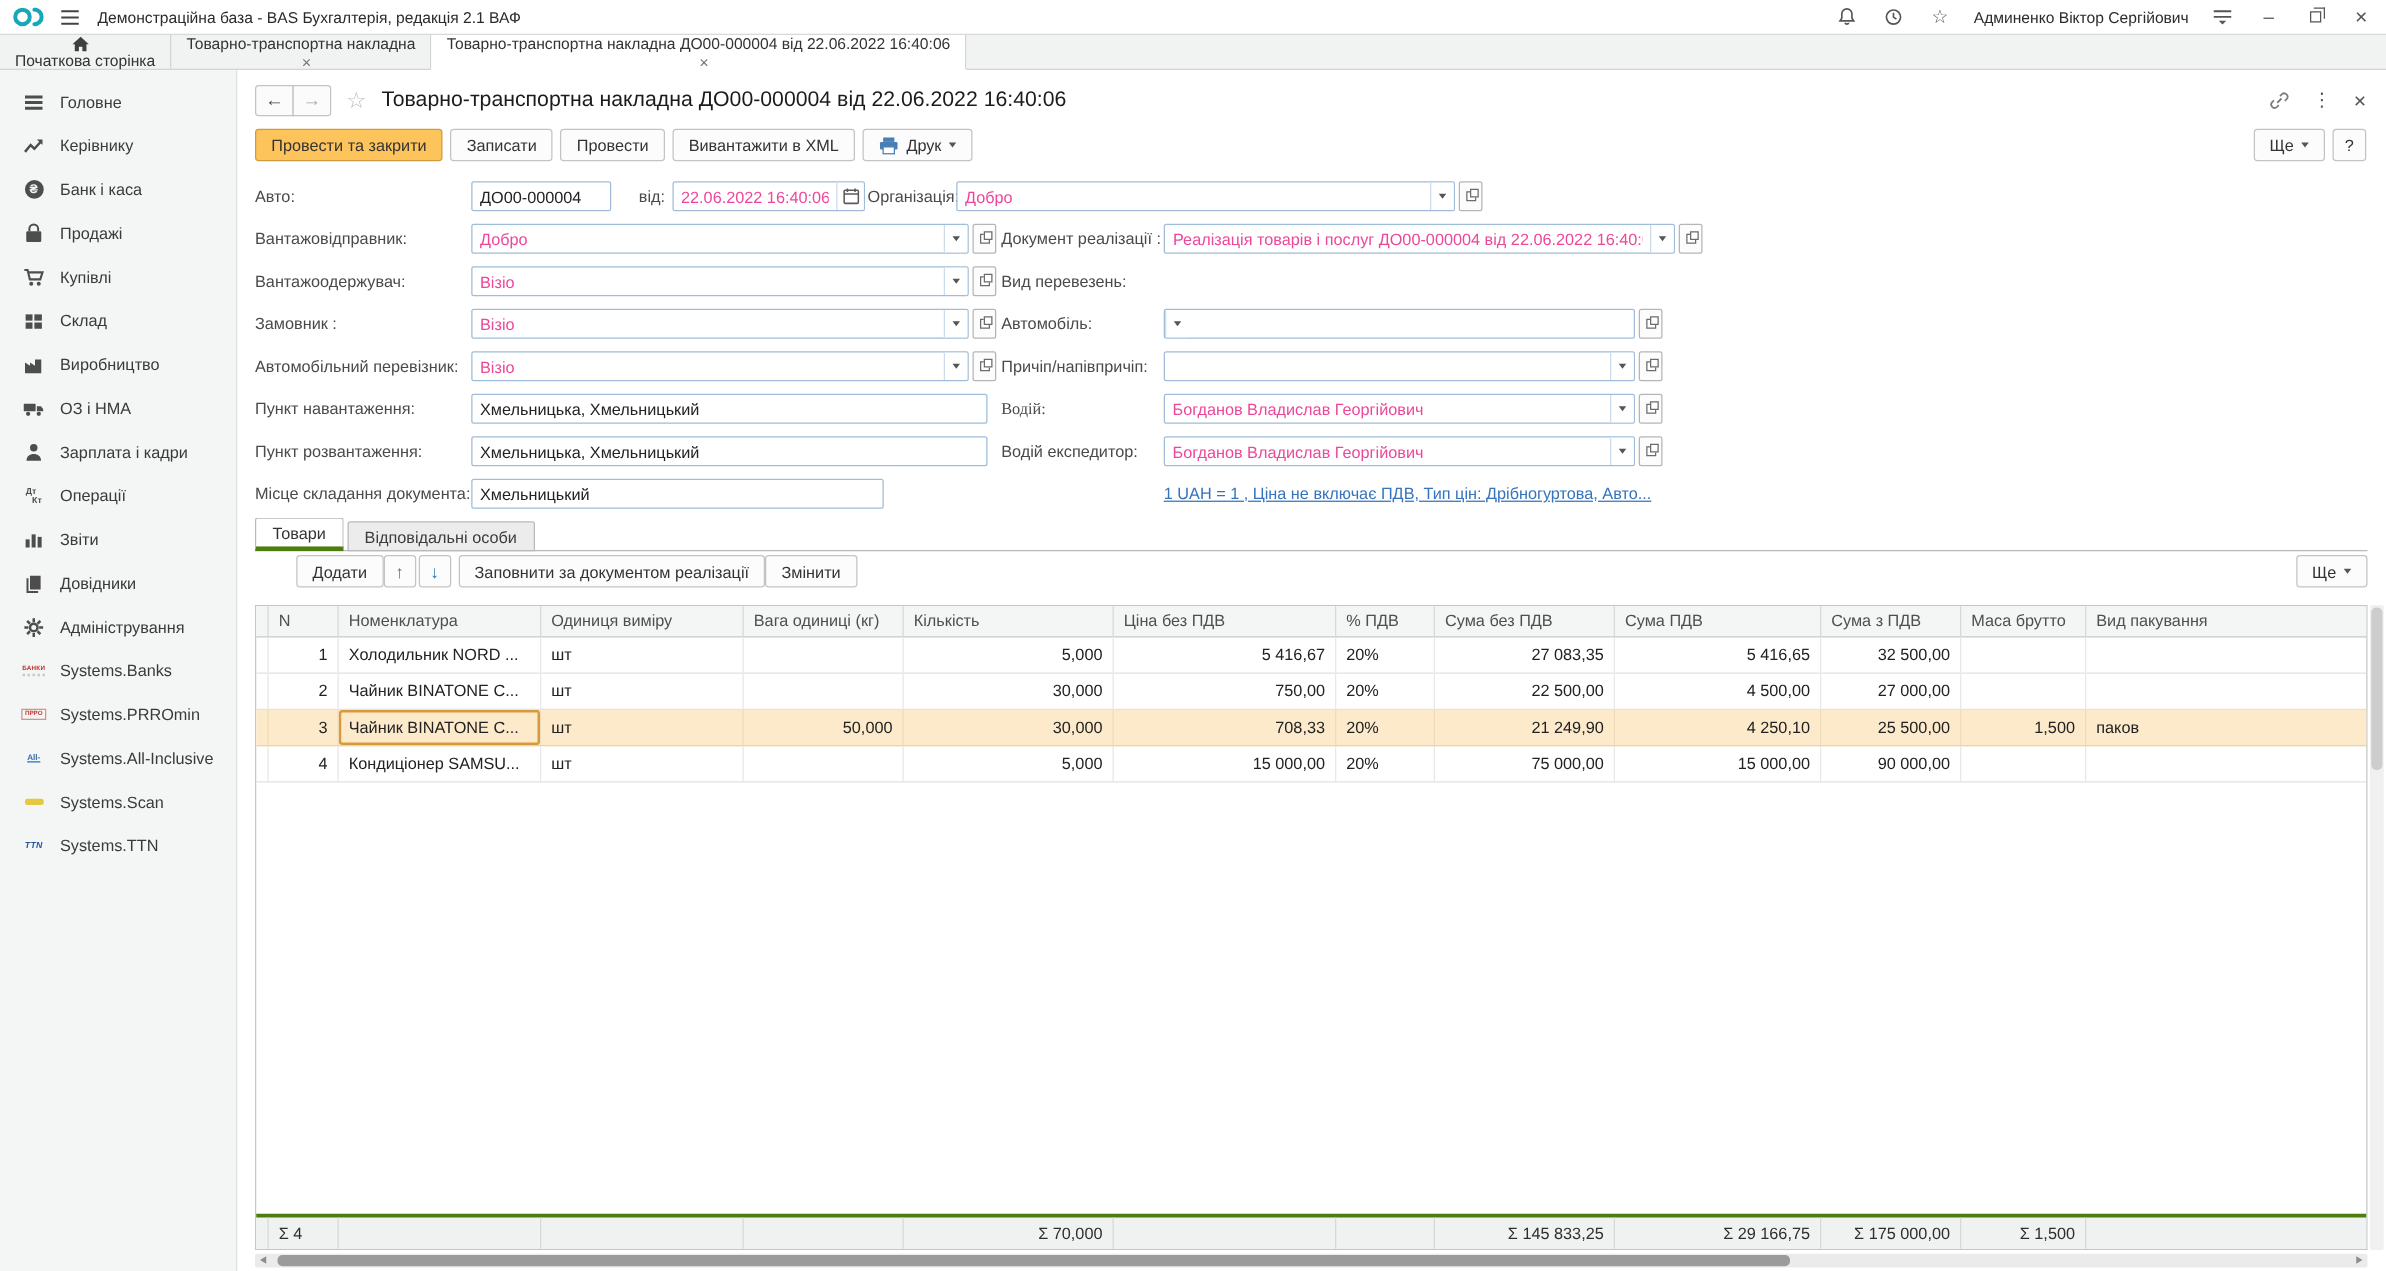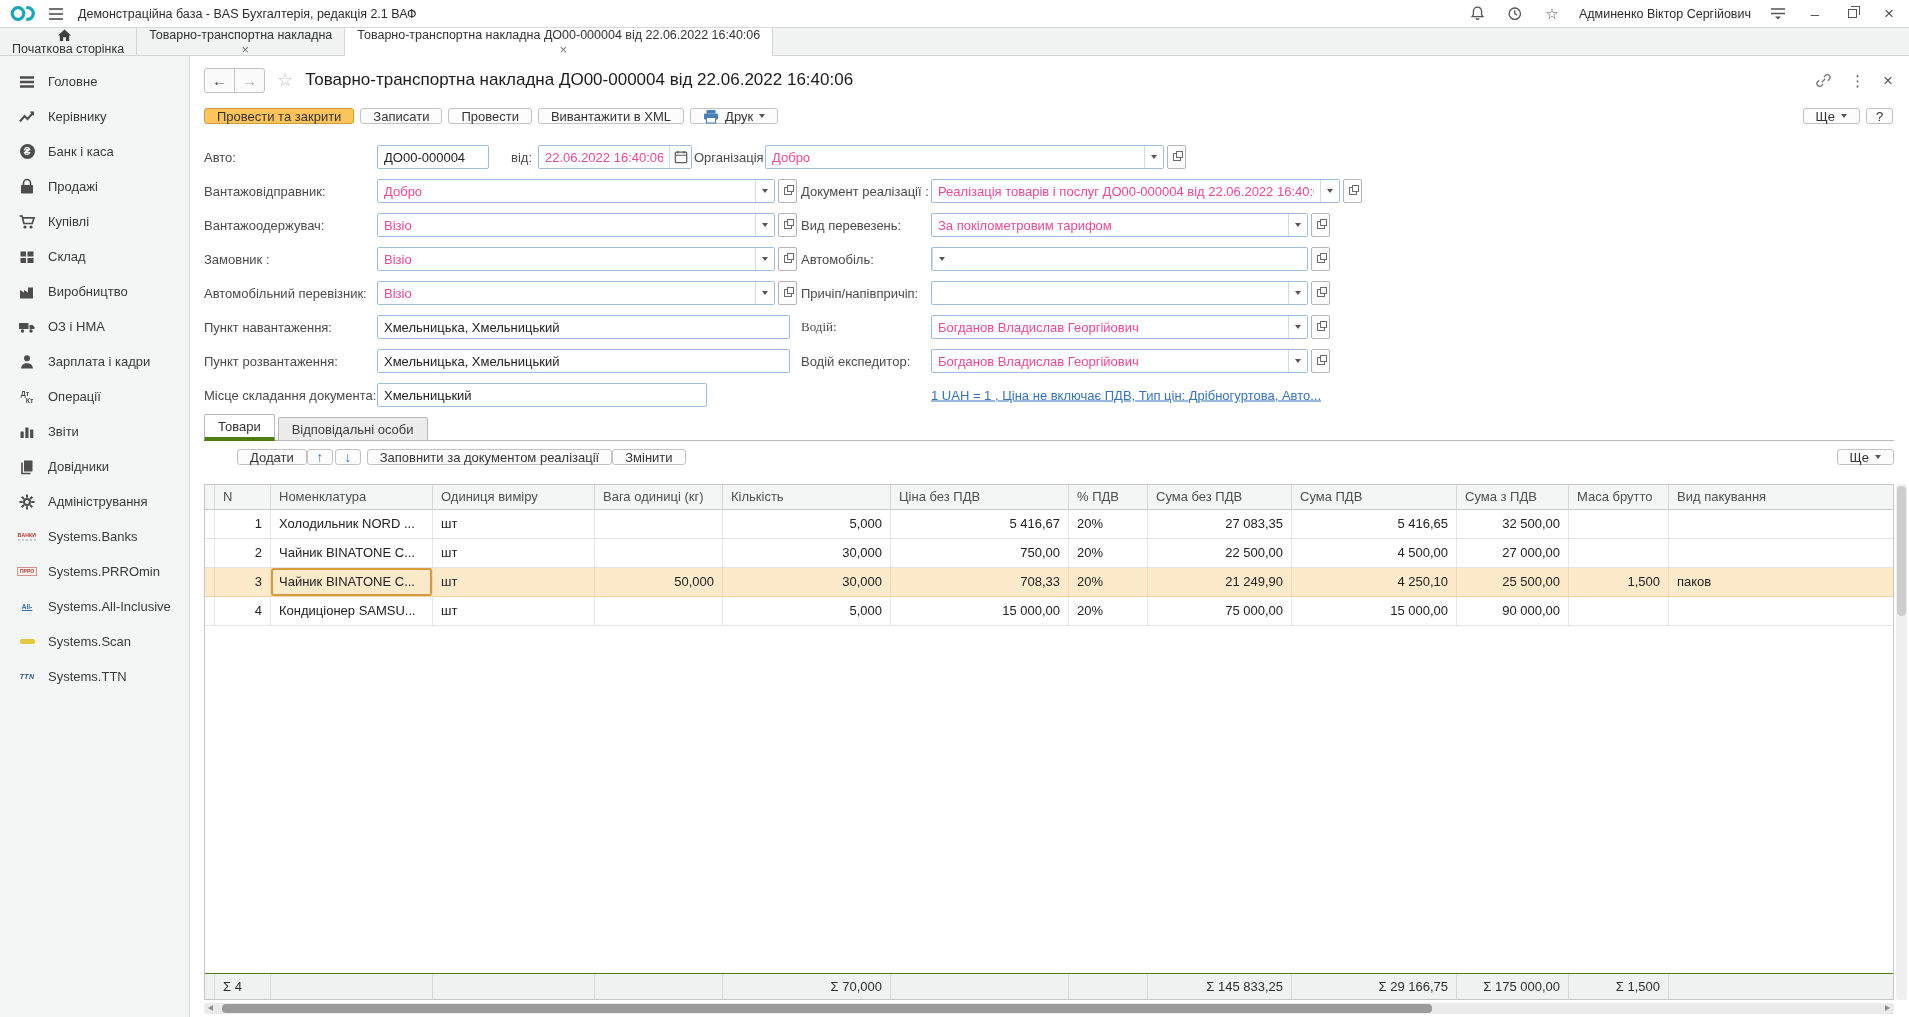--- a/index.html
+++ b/index.html
@@ -44,21 +44,21 @@
   .title-row { position:absolute; top:8px; left:14px; right:16px; height:32px; display:flex; align-items:center; }
   .navbtn { width:31px; height:25px; border:1px solid #c3c3c3; background:#fbfbfb; display:inline-flex; align-items:center; justify-content:center; cursor:pointer; font-size:15px; }
   .navbtn.back { border-radius:3px 0 0 3px; color:#444; }
   .navbtn.fwd { border-radius:0 3px 3px 0; margin-left:-1px; color:#aaa; }
   .fav-star { font-size:18px; color:#bdbdbd; margin:0 12px; cursor:pointer; }
   .doc-title { font-size:17px; color:#1b1b1b; white-space:nowrap; }
   .title-icons { margin-left:auto; display:flex; align-items:center; gap:18px; }
   .title-icons .glyph { cursor:pointer; }
 
   .toolbar-row { position:absolute; top:46px; left:14px; right:16px; height:28px; display:flex; align-items:center; gap:6px; }
-  .btn { display:inline-flex; align-items:center; justify-content:center; gap:6px; height:16px; padding:0 12px; background:#fcfcfc; border:1px solid #c3c3c3; border-radius:3px; color:#333; font-size:13px; cursor:pointer; white-space:nowrap; }
+  .btn { display:inline-flex; align-items:center; justify-content:center; gap:6px; height:26px; padding:0 12px; background:#fcfcfc; border:1px solid #c3c3c3; border-radius:3px; color:#333; font-size:13px; cursor:pointer; white-space:nowrap; }
   .btn.primary { background:var(--accent-button,#fec45c); border-color:var(--accent-button-border,#cf9b3f); }
   .caret { width:0; height:0; border-left:3.5px solid transparent; border-right:3.5px solid transparent; border-top:4px solid #555; display:inline-block; }
   .tb-spacer { margin-left:auto; display:flex; gap:6px; }
   .btn.square { width:27px; padding:0; }
 
   
   .form-area { position:absolute; top:84px; left:14px; right:16px; height:272px; }
   .frow { position:absolute; left:0; right:0; height:34px; }
   .fl { position:absolute; top:50%; transform:translateY(-50%); white-space:nowrap; color:#4a4a4a; }
   .fabs { position:absolute; top:50%; transform:translateY(-50%); display:flex; align-items:center; }
@@ -86,21 +86,21 @@
   
   .table-wrap { position:absolute; top:428px; left:14px; width:1690px; height:516px; border:1px solid #c6c6c6; background:#fff; display:flex; flex-direction:column; }
   .g-head { display:flex; background:#f4f5f5; border-bottom:1px solid #c9c9c9; flex:none; }
   .th { font-size:13px; color:#4f4f4f; line-height:24px; padding:0 8px; border-right:1px solid #d8d8d8; white-space:nowrap; overflow:hidden; }
   .g-row { display:flex; border-bottom:1px solid #e2e2e2; flex:none; cursor:default; }
   .td { line-height:28px; padding:0 8px; border-right:1px solid #e8e8e8; white-space:nowrap; overflow:hidden; color:#222; }
   .g-row.sel { background:var(--selected-row,#fdeacb); border-bottom-color:#ecd2a6; }
   .g-row.sel .td { border-right-color:#f0dcba; }
   .sel-cell { box-shadow:inset 0 0 0 2px var(--selected-cell-border,#d89a3e); border-radius:3px; }
   .g-spacer { flex:1; }
-  .g-foot { display:flex; background:#f0f1f1; border-top:1px solid #4d7c0f; flex:none; }
+  .g-foot { display:flex; background:#f0f1f1; border-top:3px solid #4d7c0f; flex:none; }
   .tf { line-height:25px; padding:0 8px; border-right:1px solid #d8d8d8; white-space:nowrap; overflow:hidden; color:#2e2e2e; }
   .num { text-align:right; }
   .w-mk{width:10px;flex:none;padding:0;} .w-n{width:56px;flex:none;} .w-nom{width:162px;flex:none;}
   .w-unit{width:162px;flex:none;} .w-wt{width:128px;flex:none;} .w-qty{width:168px;flex:none;}
   .w-price{width:178px;flex:none;} .w-vatp{width:79px;flex:none;} .w-sum{width:144px;flex:none;}
   .w-vats{width:165px;flex:none;} .w-tot{width:112px;flex:none;} .w-gross{width:100px;flex:none;}
   .w-pack{flex:1;border-right:none!important;}
 
   
   .hscroll { position:absolute; top:947px; left:14px; width:1690px; height:11px; background:#ebebeb; border-radius:2px; }
@@ -439,31 +439,20 @@
           <input value="Візіо" style="">
           <span class="dd">
               <span class="caret"></span>
             </span>
         </span>
         <span class="openbtn">
             <span class="ico-open"></span>
           </span>
       </span>
       <span class="fl" style="left:597px;">Вид перевезень:</span>
-      <span class="fabs" style="left:727px;">
-        <span class="combo" style="width:377px;">
-          <input value="За покілометровим тарифом" style="">
-          <span class="dd">
-              <span class="caret"></span>
-            </span>
-        </span>
-        <span class="openbtn">
-            <span class="ico-open"></span>
-          </span>
-      </span>
     </div>
 
     <div class="frow" style="top:102px;">
       <span class="fl" style="left:0;">Замовник :</span>
       <span class="fabs" style="left:173px;">
         <span class="combo" style="width:398px;">
           <input value="Візіо" style="">
           <span class="dd">
               <span class="caret"></span>
             </span>

